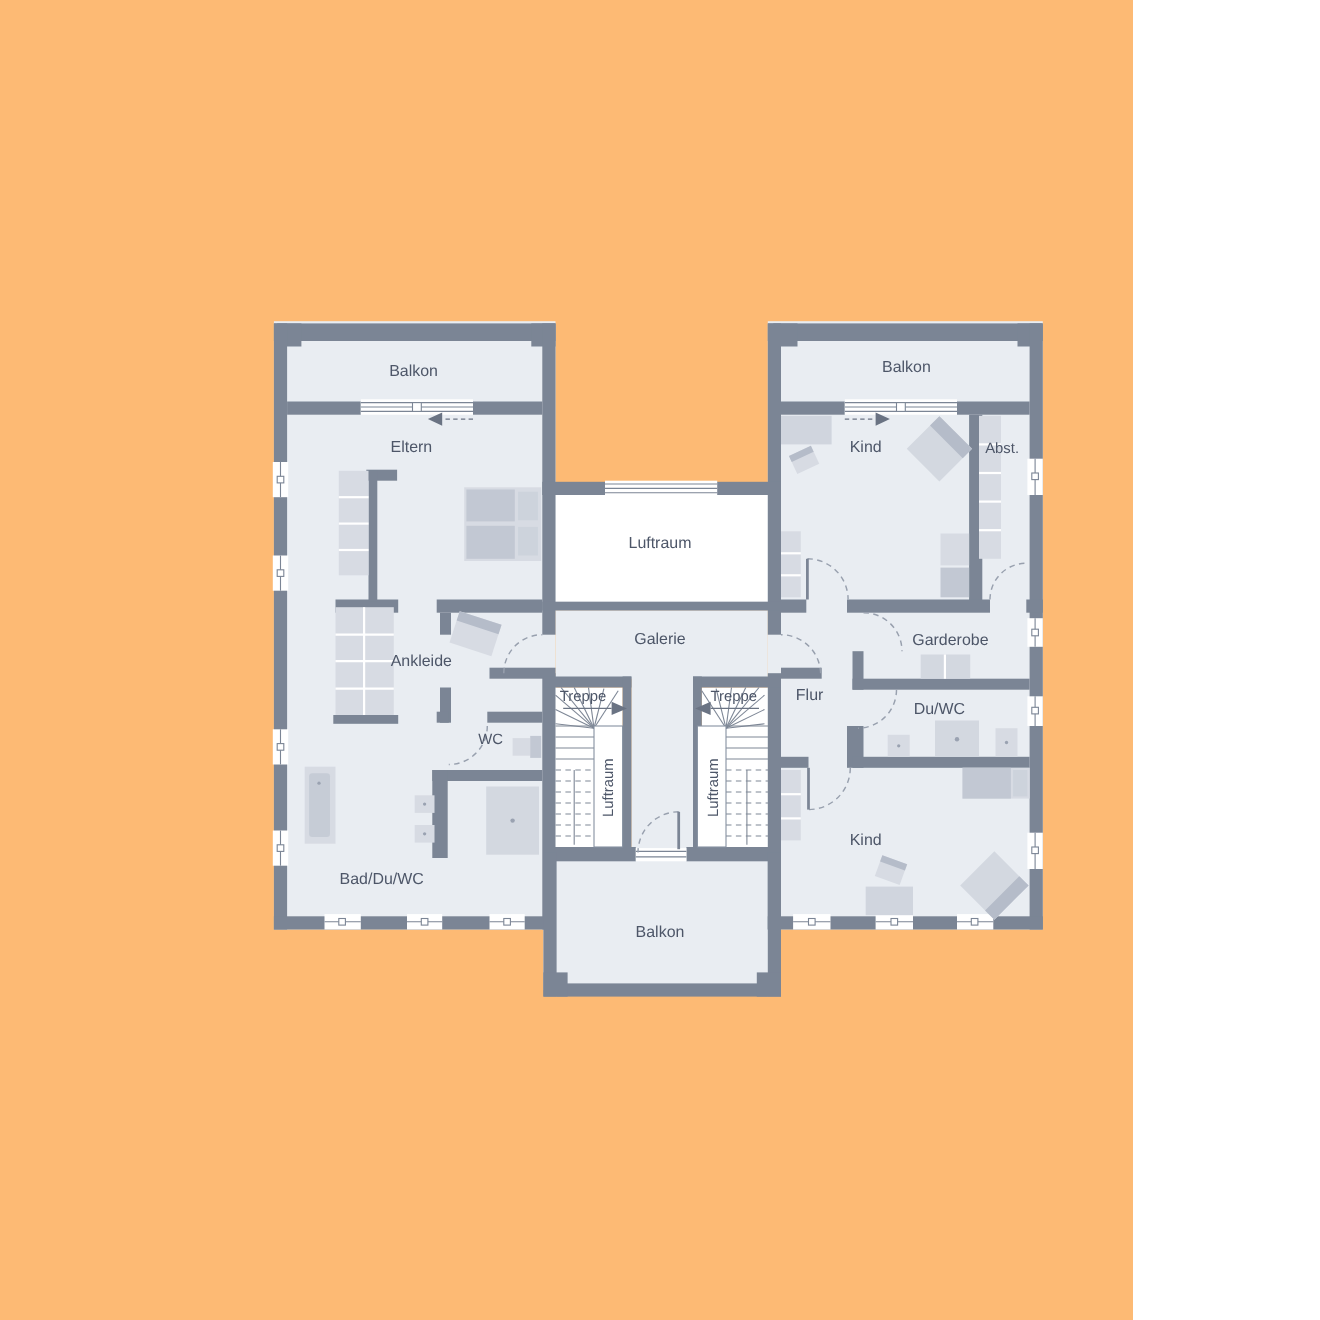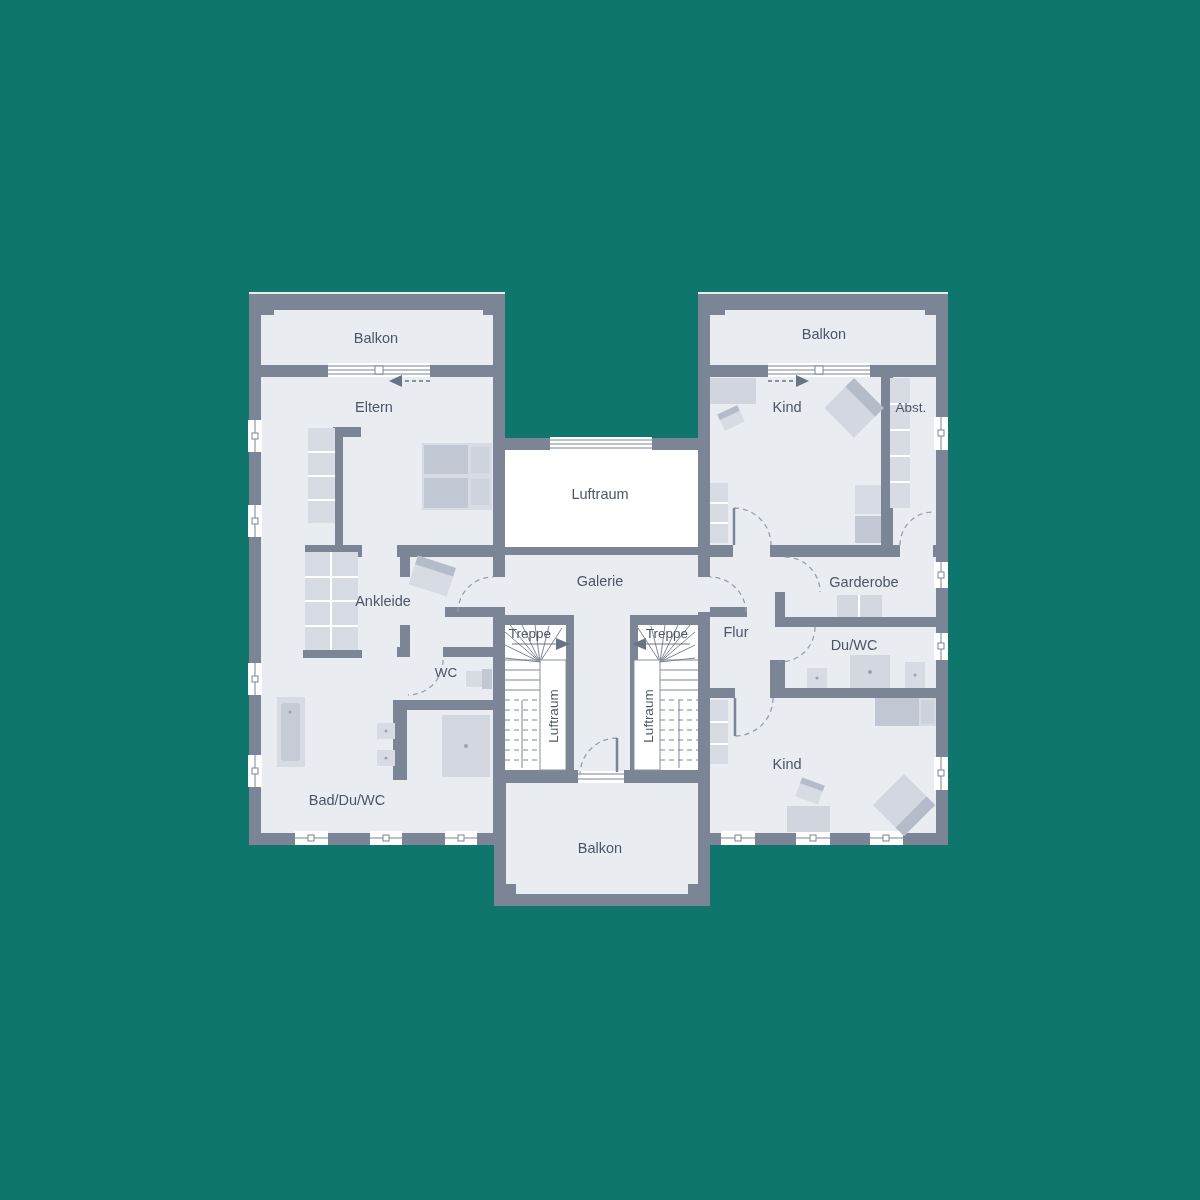--- a/index.html
+++ b/index.html
@@ -1,20 +1,20 @@
 <!DOCTYPE html>
 <html><head>
 <meta charset="utf-8">
 <style>
   html, body { margin: 0; padding: 0; background: #ffffff; }
   .canvas {
     position: relative;
-    width: 1200px;
+    width: 1030px;
     height: 1200px;
-    background: #0f766e;
+    background: #fdba74;
     font-family: "Liberation Sans", "DejaVu Sans", sans-serif;
     overflow: hidden;
   }
   svg { display: block; }
   text {
     font-family: "Liberation Sans", "DejaVu Sans", sans-serif;
     font-size: 14.5px;
     fill: #4d5668;
   }
   .lbl-small { font-size: 13.5px; }

